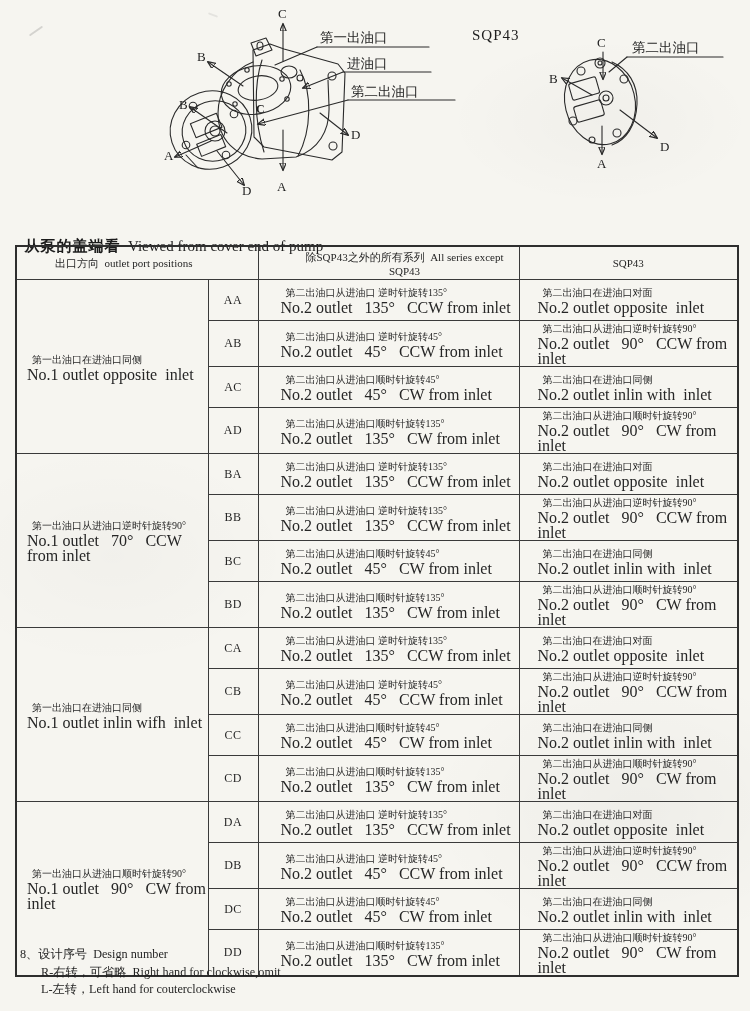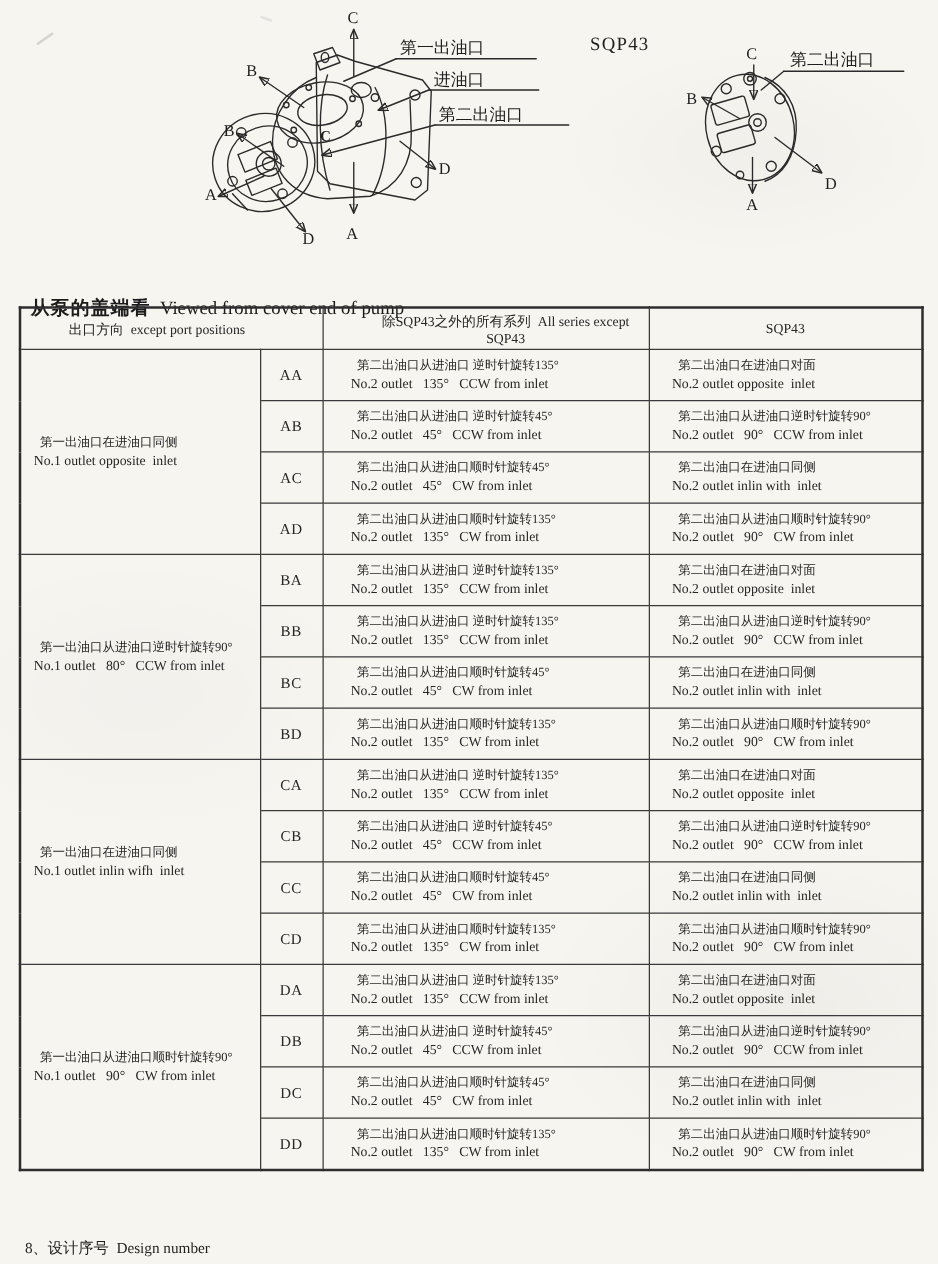--- a/index.html
+++ b/index.html
@@ -52,27 +52,27 @@
   .port-table thead th { height:32px; font-size:11px; }
   th.h-col1 { text-align:left; padding-left:38px; white-space:pre-wrap; }
   th.h-col2 { text-align:center; padding-left:32px; white-space:pre-wrap; }
   th.h-col3 { text-align:center; font-size:11.5px; }
   .port-table tbody td { height:40px; }
   td.group-cell { padding-left:10px; }
   td.code-cell { text-align:center; font-size:12px; letter-spacing:0.5px; }
   td.mid-cell { padding-left:22px; }
   td.sqp-cell { padding-left:18px; }
   .cn-line { font-size:10px; line-height:15px; margin-left:5px; white-space:pre-wrap; }
-  .en-line { font-size:11px; line-height:15px; white-space:pre-wrap; }
+  .en-line { font-size:16px; line-height:15px; white-space:pre-wrap; }
 
   .notes {
     position:absolute; left:20px; top:946px; font-size:12.2px; line-height:17.5px;
     color:#1f1f1f;
   }
-  .notes .note-line { white-space:pre-wrap;margin-top:44px; }
+  .notes .note-line { white-space:pre-wrap; }
   .notes .indent { margin-left:21px; }
 </style>
 </head>
 <body>
 
 <div class="smudge s1"></div>
 <div class="smudge s2"></div>
 
 <svg class="diagram-svg" width="750" height="216" viewBox="0 0 750 216">
   <defs>
@@ -184,21 +184,21 @@
 
 <table class="port-table">
   <colgroup>
     <col style="width:192px">
       <col style="width:50px">
       <col style="width:261px">
       <col style="width:219px">
   </colgroup>
   <thead>
     <tr>
-      <th class="h-col1" colspan="2">出口方向  except port positions</th>
+      <th class="h-col1" colspan="2">出口方向  outlet port positions</th>
       <th class="h-col2">除SQP43之外的所有系列  All series except SQP43</th>
       <th class="h-col3">SQP43</th>
     </tr>
   </thead>
   <tbody>
 
     <tr>
       <td class="group-cell" rowspan="4">
         <div class="cn-line">第一出油口在进油口同侧</div>
         <div class="en-line">No.1 outlet opposite  inlet</div>
@@ -243,21 +243,21 @@
       </td>
       <td class="sqp-cell">
         <div class="cn-line">第二出油口从进油口顺时针旋转90°</div>
         <div class="en-line">No.2 outlet   90°   CW from inlet</div>
       </td>
     </tr>
 
     <tr>
       <td class="group-cell" rowspan="4">
         <div class="cn-line">第一出油口从进油口逆时针旋转90°</div>
-        <div class="en-line">No.1 outlet   80°   CCW from inlet</div>
+        <div class="en-line">No.1 outlet   70°   CCW from inlet</div>
       </td>
       <td class="code-cell">BA</td>
       <td class="mid-cell">
         <div class="cn-line">第二出油口从进油口 逆时针旋转135°</div>
         <div class="en-line">No.2 outlet   135°   CCW from inlet</div>
       </td>
       <td class="sqp-cell">
         <div class="cn-line">第二出油口在进油口对面</div>
         <div class="en-line">No.2 outlet opposite  inlet</div>
       </td>

